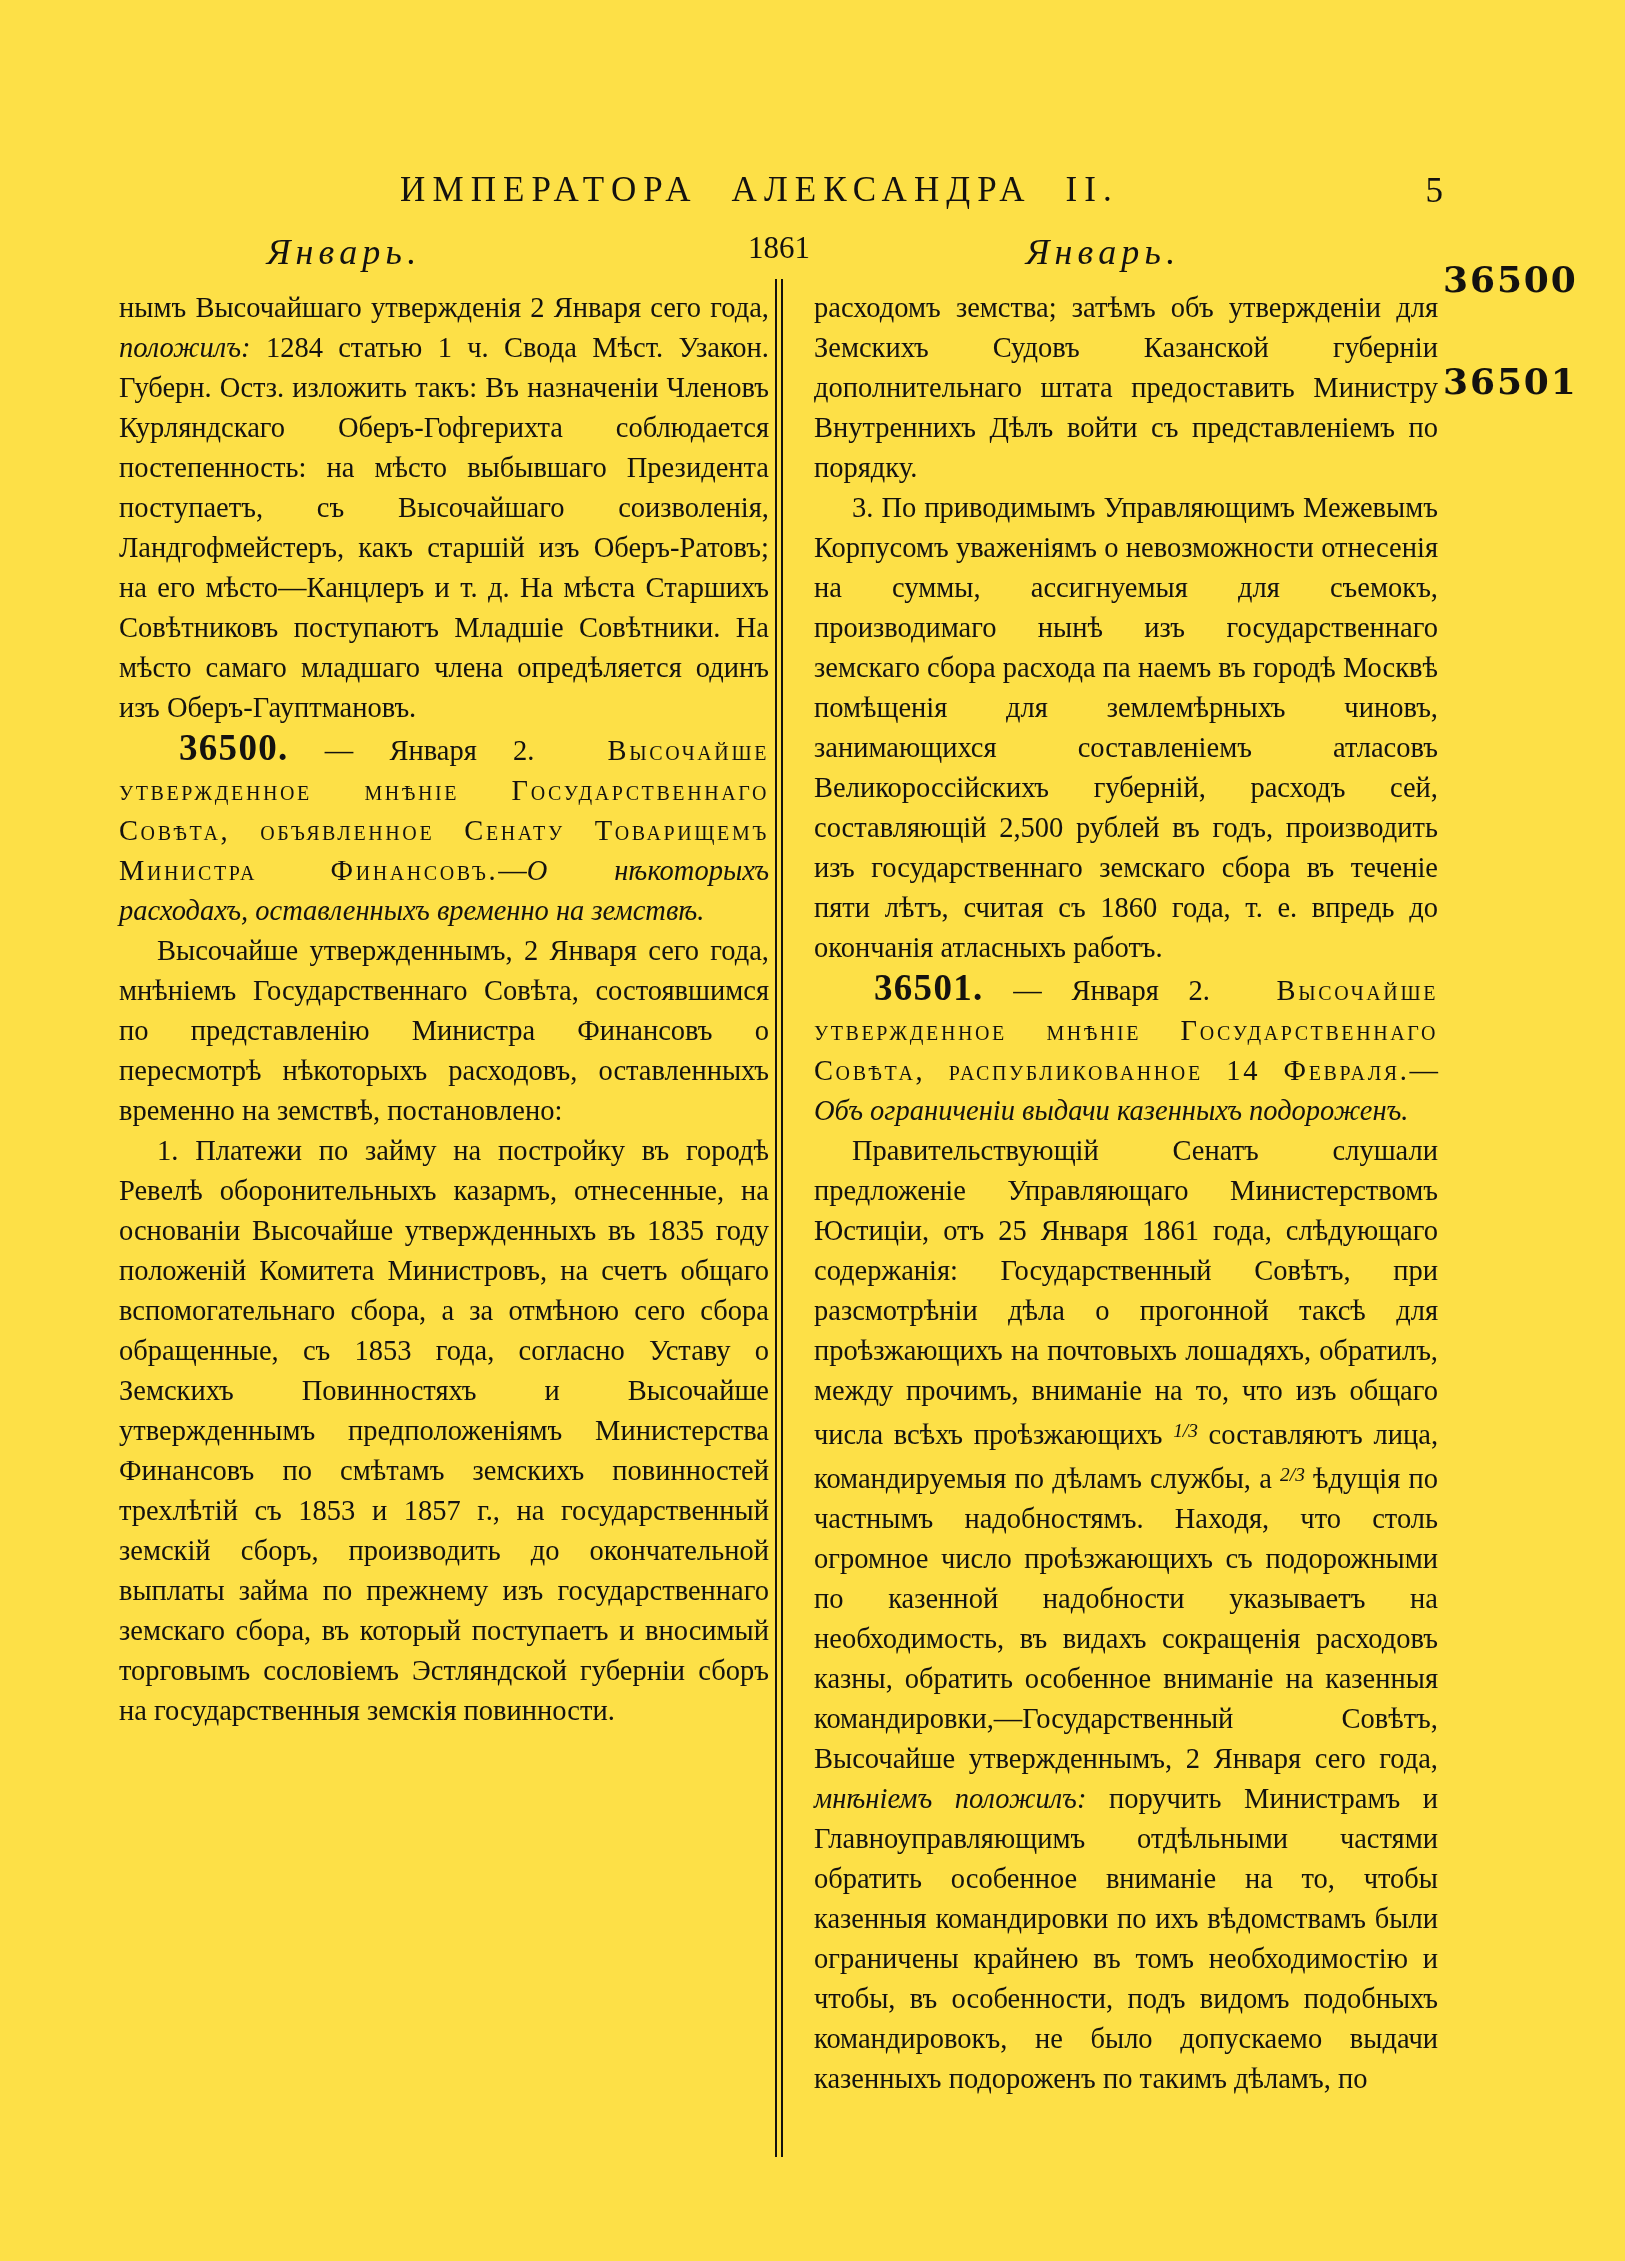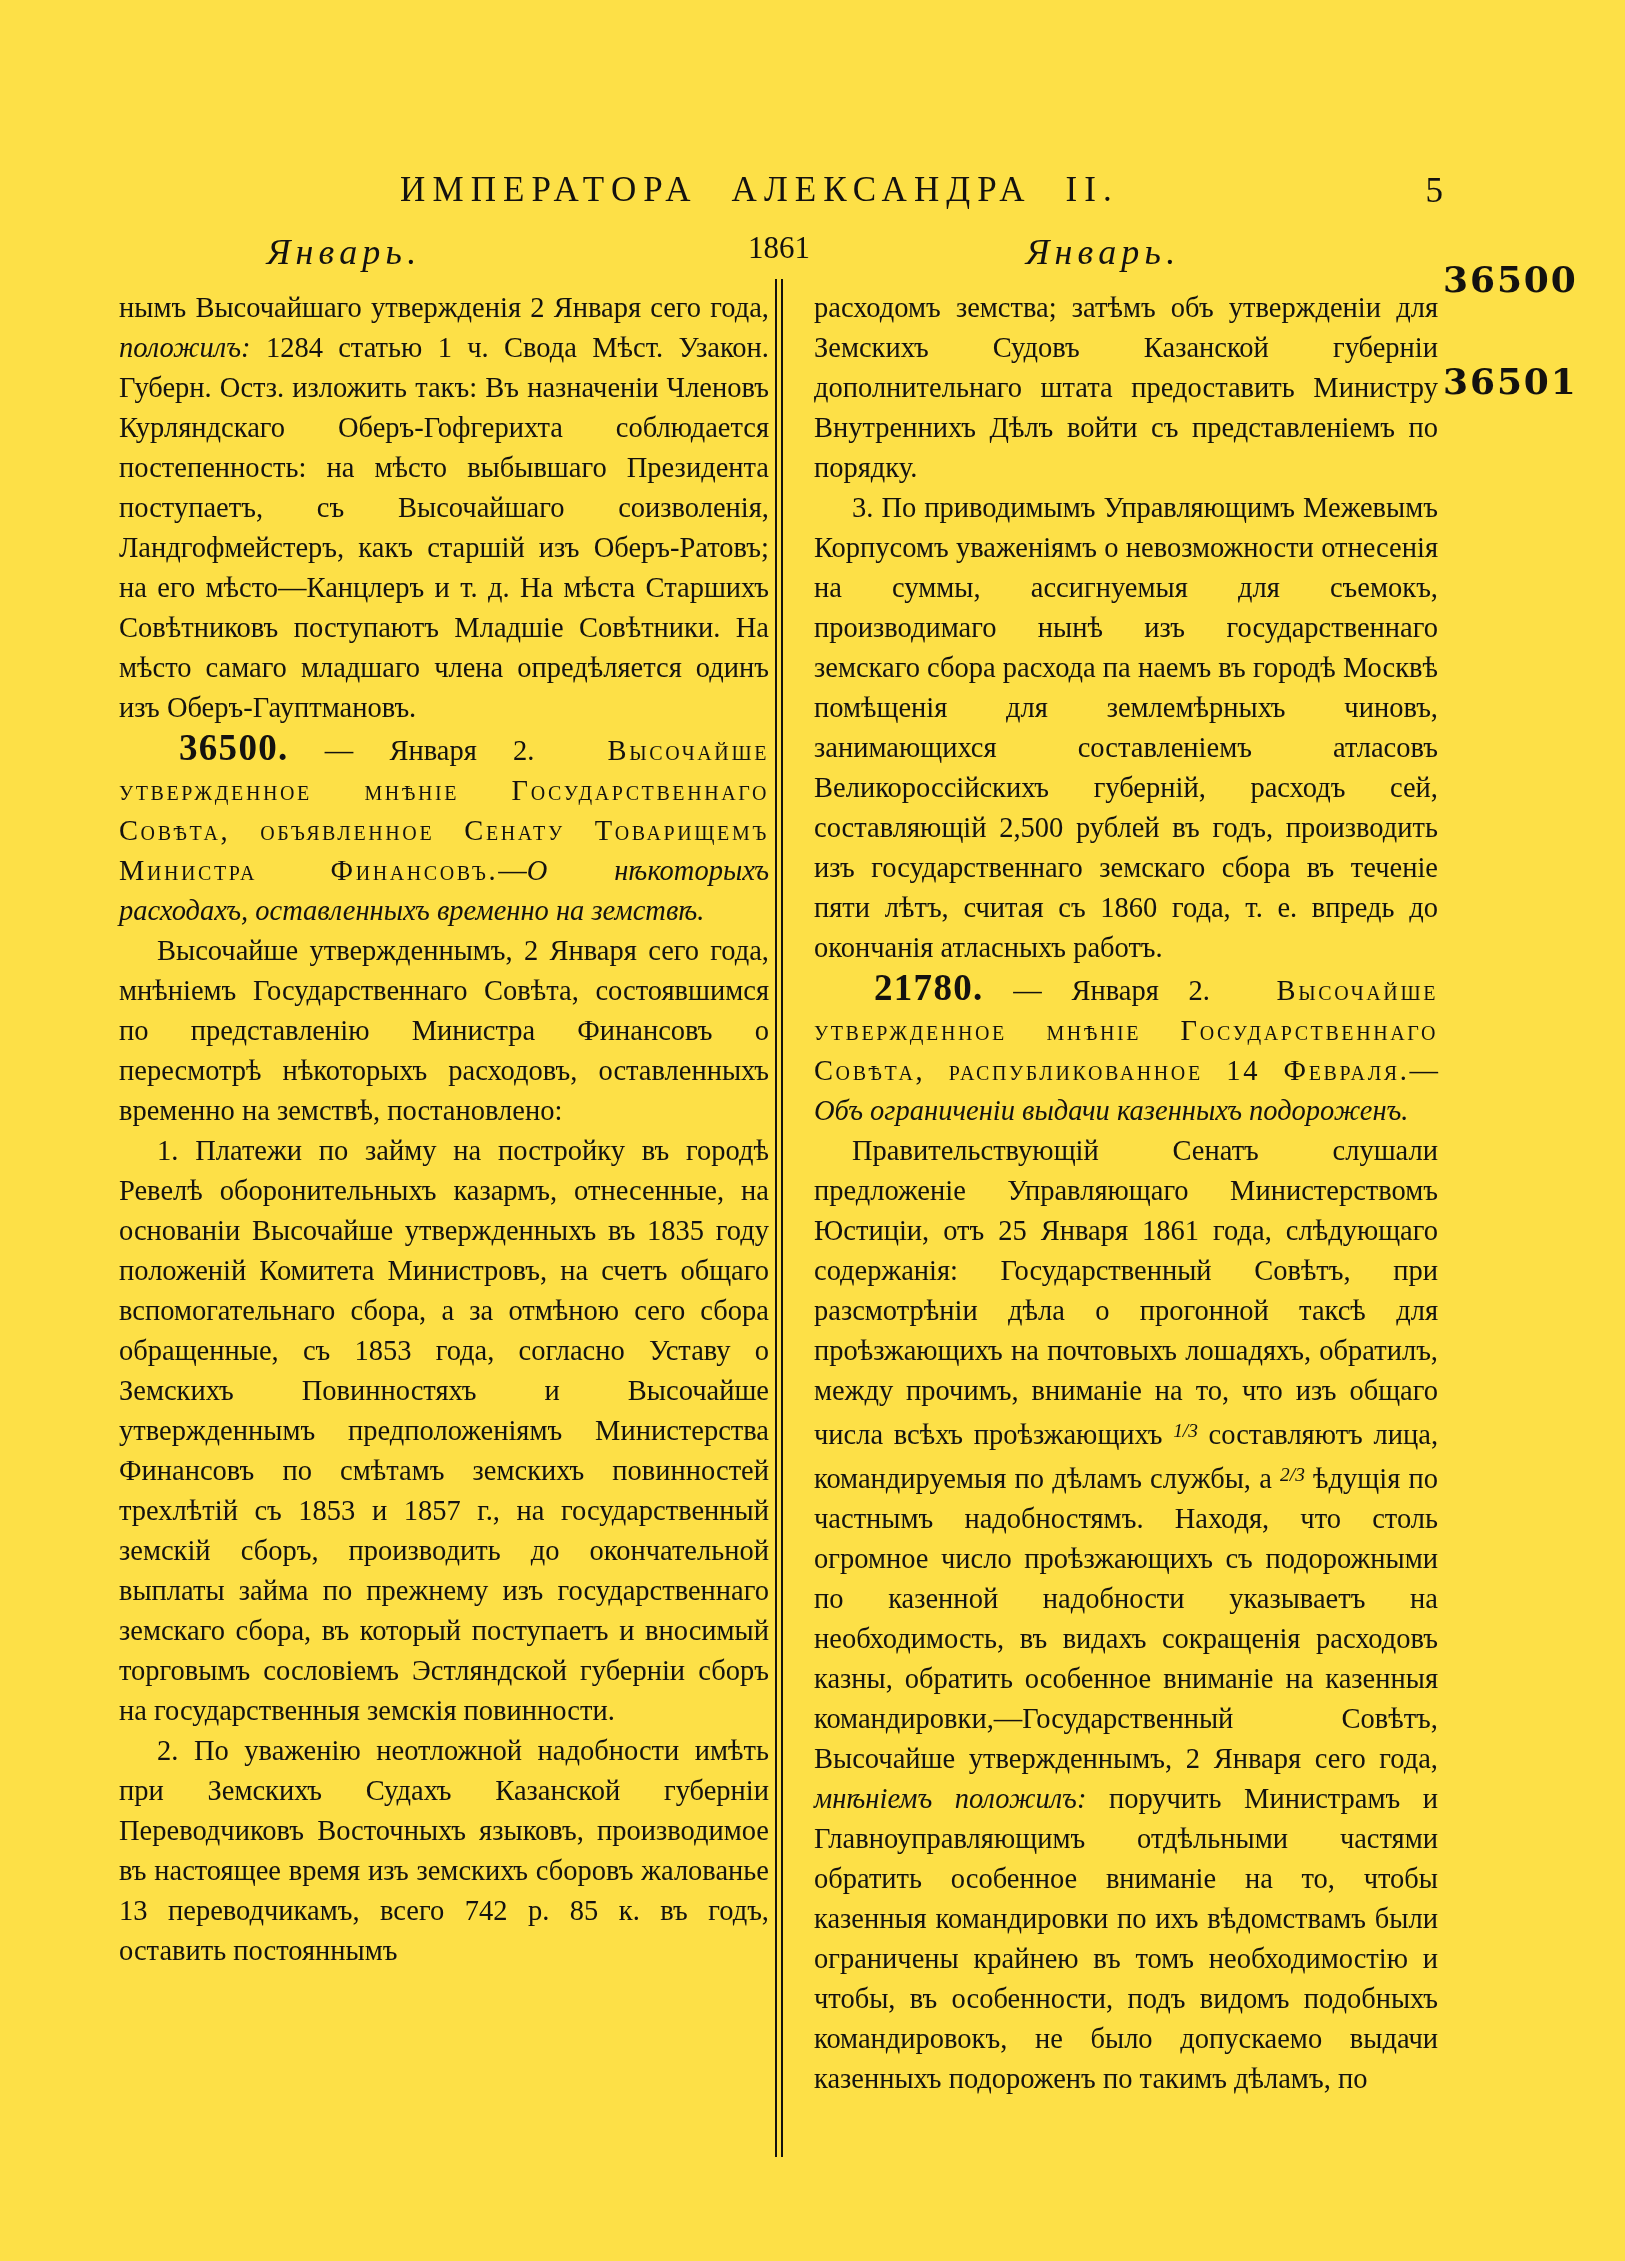--- a/index.html
+++ b/index.html
@@ -106,28 +106,27 @@
 
   <div class="divider"></div>
 
   <div class="column left">
     <p><span>нымъ Высочайшаго утвержденія 2 Января сего года, </span><span class="it">положилъ:</span><span> 1284 статью 1 ч. Свода Мѣст. Узакон. Губерн. Остз. изложить такъ: Въ назначеніи Членовъ Курляндскаго Оберъ-Гофгерихта соблюдается постепенность: на мѣсто выбывшаго Президента поступаетъ, съ Высочайшаго соизволенія, Ландгофмейстеръ, какъ старшій изъ Оберъ-Ратовъ; на его мѣсто—Канцлеръ и т. д. На мѣста Старшихъ Совѣтниковъ поступаютъ Младшіе Совѣтники. На мѣсто самаго младшаго члена опредѣляется одинъ изъ Оберъ-Гауптмановъ.</span></p>
 
     <p class="entry-heading"><span class="entry-num">36500.</span><span> — </span><span>Января 2. </span><span class="entry-caps">Высочайше утвержденное мнѣніе Государственнаго Совѣта, объявленное Сенату Товарищемъ Министра Финансовъ.</span><span>—</span><span class="it">О нѣкоторыхъ расходахъ, оставленныхъ временно на земствѣ.</span></p>
 
     <p class="indent">Высочайше утвержденнымъ, 2 Января сего года, мнѣніемъ Государственнаго Совѣта, состоявшимся по представленію Министра Финансовъ о пересмотрѣ нѣкоторыхъ расходовъ, оставленныхъ временно на земствѣ, постановлено:</p>
     <p class="indent">1. Платежи по займу на постройку въ городѣ Ревелѣ оборонительныхъ казармъ, отнесенные, на основаніи Высочайше утвержденныхъ въ 1835 году положеній Комитета Министровъ, на счетъ общаго вспомогательнаго сбора, а за отмѣною сего сбора обращенные, съ 1853 года, согласно Уставу о Земскихъ Повинностяхъ и Высочайше утвержденнымъ предположеніямъ Министерства Финансовъ по смѣтамъ земскихъ повинностей трехлѣтій съ 1853 и 1857 г., на государственный земскій сборъ, производить до окончательной выплаты займа по прежнему изъ государственнаго земскаго сбора, въ который поступаетъ и вносимый торговымъ сословіемъ Эстляндской губерніи сборъ на государственныя земскія повинности.</p>
-    <p class="indent">2. По уваженію неотложной надобности имѣть при Земскихъ Судахъ Казанской губерніи Переводчиковъ Восточныхъ языковъ, производимое въ настоящее время изъ земскихъ сборовъ жалованье 13 переводчикамъ, всего 742 р. 85 к. въ годъ, оставить постояннымъ</p>
   </div>
 
   <div class="column right">
     <p>расходомъ земства; затѣмъ объ утвержденіи для Земскихъ Судовъ Казанской губерніи дополнительнаго штата предоставить Министру Внутреннихъ Дѣлъ войти съ представленіемъ по порядку.</p>
     <p class="indent">3. По приводимымъ Управляющимъ Межевымъ Корпусомъ уваженіямъ о невозможности отнесенія на суммы, ассигнуемыя для съемокъ, производимаго нынѣ изъ государственнаго земскаго сбора расхода па наемъ въ городѣ Москвѣ помѣщенія для землемѣрныхъ чиновъ, занимающихся составленіемъ атласовъ Великороссійскихъ губерній, расходъ сей, составляющій 2,500 рублей въ годъ, производить изъ государственнаго земскаго сбора въ теченіе пяти лѣтъ, считая съ 1860 года, т. е. впредь до окончанія атласныхъ работъ.</p>
 
-    <p class="entry-heading"><span class="entry-num">21780.</span><span> — </span><span>Января 2. </span><span class="entry-caps">Высочайше утвержденное мнѣніе Государственнаго Совѣта, распубликованное 14 Февраля.</span><span>—</span><span class="it">Объ ограниченіи выдачи казенныхъ подороженъ.</span></p>
+    <p class="entry-heading"><span class="entry-num">36501.</span><span> — </span><span>Января 2. </span><span class="entry-caps">Высочайше утвержденное мнѣніе Государственнаго Совѣта, распубликованное 14 Февраля.</span><span>—</span><span class="it">Объ ограниченіи выдачи казенныхъ подороженъ.</span></p>
 
     <p class="indent"><span>Правительствующій Сенатъ слушали предложеніе Управляющаго Министерствомъ Юстиціи, отъ 25 Января 1861 года, слѣдующаго содержанія: Государственный Совѣтъ, при разсмотрѣніи дѣла о прогонной таксѣ для проѣзжающихъ на почтовыхъ лошадяхъ, обратилъ, между прочимъ, вниманіе на то, что изъ общаго числа всѣхъ проѣзжающихъ </span><span class="frac">1/3</span><span> составляютъ лица, командируемыя по дѣламъ службы, а </span><span class="frac">2/3</span><span> ѣдущія по частнымъ надобностямъ. Находя, что столь огромное число проѣзжающихъ съ подорожными по казенной надобности указываетъ на необходимость, въ видахъ сокращенія расходовъ казны, обратить особенное вниманіе на казенныя командировки,—Государственный Совѣтъ, Высочайше утвержденнымъ, 2 Января сего года, </span><span class="it">мнѣніемъ положилъ:</span><span> поручить Министрамъ и Главноуправляющимъ отдѣльными частями обратить особенное вниманіе на то, чтобы казенныя командировки по ихъ вѣдомствамъ были ограничены крайнею въ томъ необходимостію и чтобы, въ особенности, подъ видомъ подобныхъ командировокъ, не было допускаемо выдачи казенныхъ подороженъ по такимъ дѣламъ, по</span></p>
   </div>
 
   <div class="margin-number first">36500</div>
   <div class="margin-number second">36501</div>
 
 </div>
 
 

